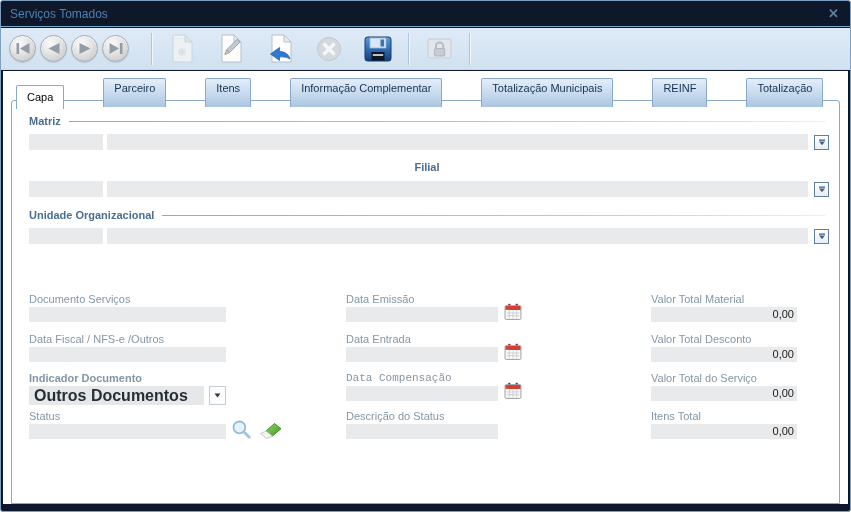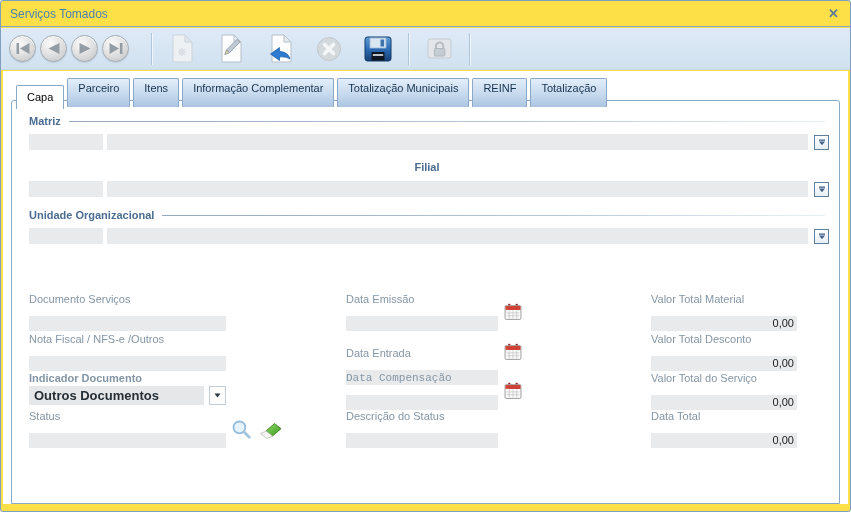--- a/index.html
+++ b/index.html
@@ -3,21 +3,21 @@
 <meta charset="utf-8">
 <style>
   * { margin:0; padding:0; box-sizing:border-box; }
   body {
     background:#f2f2f2;
     font-family:"Liberation Sans", sans-serif;
     -webkit-font-smoothing:antialiased;
   }
   .window{
     position:relative; width:851px; height:512px;
-    background:#fde047;
+    background:#0f172a;
     border:1px solid #7f9fc0;
     border-radius:3px;
     overflow:hidden;
   }
   
   .titlebar{
     position:absolute; top:0; left:0; right:0; height:26px;
     display:flex; align-items:center; justify-content:space-between;
     padding:0 12px 0 9px;
     border-bottom:1px solid #7ea9cf;
@@ -45,21 +45,21 @@
   .navbtn svg{ display:block; }
   .tsep{ width:1px; height:32px; background:#aec6dc; box-shadow:1px 0 0 #f0f6fb; margin:0 8px; }
   .icongroup{ display:flex; align-items:center; gap:17px; margin:0 6px; }
   .toolicon{ display:flex; align-items:center; justify-content:center; width:32px; height:32px; }
   
   .content{
     position:absolute; top:70px; left:2px; width:845px; bottom:7px;
     background:#ffffff;
   }
   .tabstrip{
-    position:absolute; top:7px; left:13px; display:flex; align-items:flex-end; z-index:2;
+    position:absolute; top:7px; left:13px; display:flex; align-items:flex-end; z-index:2;gap:36px;
   }
   .tab{
     height:29px; padding:3px 10px 0 10px; margin-right:3px;
     font-size:11px; color:#17344f; white-space:nowrap;
     background:linear-gradient(#e3eefa,#c3d7ec 60%,#abc5e0);
     border:1px solid #8aa8c8; border-bottom:none;
     border-radius:2px 2px 0 0; cursor:default;
   }
   .tab.active{
     height:24px; margin-bottom:-2px; padding-top:5px;
@@ -87,28 +87,28 @@
   .ddbtn{
     width:15px; height:15px; flex:0 0 15px;
     background:linear-gradient(#ffffff,#e7eef5);
     border:1px solid #5f7f9f;
     display:flex; align-items:center; justify-content:center; cursor:default;
   }
   
   .fgroup{ position:absolute; }
   .flabel{ font-size:11px; color:#8496a6; height:13px; white-space:nowrap; }
   .ffield{
-    margin-top:10px; height:15px; background:#e9eaeb;
+    margin-top:1px; height:15px; background:#e9eaeb;
     font-size:11px; line-height:15px; color:#1a1a1a;
   }
   .ffield.money{ text-align:right; padding-right:3px; }
   .comborow{ display:flex; margin-top:1px; }
   .combofield{
     width:191px; height:19px; background:#e6e7e8;
-    font-size:13px; line-height:19px; color:#262f36; padding-left:5px;
+    font-size:16px; line-height:19px; color:#262f36; padding-left:5px;
   }
   .combobtn{
     width:18px; height:19px; margin-left:5px;
     background:#fdfdfd; border:1px solid #c3cdd6;
     display:flex; align-items:center; justify-content:center; cursor:default;
   }
   .sideicon{ position:absolute; display:block; cursor:default; }
 </style>
 </head>
 <body>
@@ -278,21 +278,21 @@
           </svg>
         </div>
       </div>
 
       <div class="fgroup" style="left:17px; top:192px; width:197px;">
         <div class="flabel">Documento Serviços</div>
         <div class="ffield"></div>
       </div>
 
       <div class="fgroup" style="left:17px; top:232px; width:197px;">
-        <div class="flabel">Nota Fiscal / NFS-e /Outros</div>
+        <div class="flabel">Data Fiscal / NFS-e /Outros</div>
         <div class="ffield"></div>
       </div>
 
       <div class="fgroup" style="left:17px; top:271px; width:197px;font-weight:bold;">
         <div class="flabel">Indicador Documento</div>
         <div class="comborow">
           <div class="combofield">Outros Documentos</div>
           <div class="combobtn">
             <svg width="7" height="5" viewBox="0 0 7 5">
               <path d="M0.5 0.5 L6.5 0.5 L3.5 4.5 Z" fill="#2e3a42"></path>
@@ -331,21 +331,21 @@
         <path d="M1.4 2.9 h14.2 v3.6 h-14.2 z" fill="#cf4036"></path>
         <g stroke="#c9c9c9" stroke-width="0.8">
           <line x1="2.5" y1="9.4" x2="14.5" y2="9.4"></line>
             <line x1="2.5" y1="12" x2="14.5" y2="12"></line>
           <line x1="5" y1="7" x2="5" y2="14.6"></line>
             <line x1="8.5" y1="7" x2="8.5" y2="14.6"></line>
             <line x1="12" y1="7" x2="12" y2="14.6"></line>
         </g>
       </svg>
 
-      <div class="fgroup" style="left:334px; top:246px; width:152px;">
+      <div class="fgroup" style="left:334px; top:232px; width:152px;">
         <div class="flabel">Data Entrada</div>
         <div class="ffield"></div>
       </div>
       <svg class="sideicon" style="left:492px; top:242px;" width="18" height="18" viewBox="0 0 17 17">
         <rect x="4" y="0.8" width="2" height="3.4" rx="0.6" fill="#8e231e"></rect>
         <rect x="11" y="0.8" width="2" height="3.4" rx="0.6" fill="#8e231e"></rect>
         <rect x="1" y="2.5" width="15" height="13" rx="1" fill="#fbfbfb" stroke="#9a9a9a" stroke-width="0.9"></rect>
         <path d="M1.4 2.9 h14.2 v3.6 h-14.2 z" fill="#cf4036"></path>
         <g stroke="#c9c9c9" stroke-width="0.8">
           <line x1="2.5" y1="9.4" x2="14.5" y2="9.4"></line>
@@ -388,19 +388,19 @@
         <div class="flabel">Valor Total Desconto</div>
         <div class="ffield money">0,00</div>
       </div>
 
       <div class="fgroup" style="left:639px; top:271px; width:146px;">
         <div class="flabel">Valor Total do Serviço</div>
         <div class="ffield money">0,00</div>
       </div>
 
       <div class="fgroup" style="left:639px; top:309px; width:146px;">
-        <div class="flabel">Data Total</div>
+        <div class="flabel">Itens Total</div>
         <div class="ffield money">0,00</div>
       </div>
 
     </div>
   </div>
 </div>
 
 </body></html>

